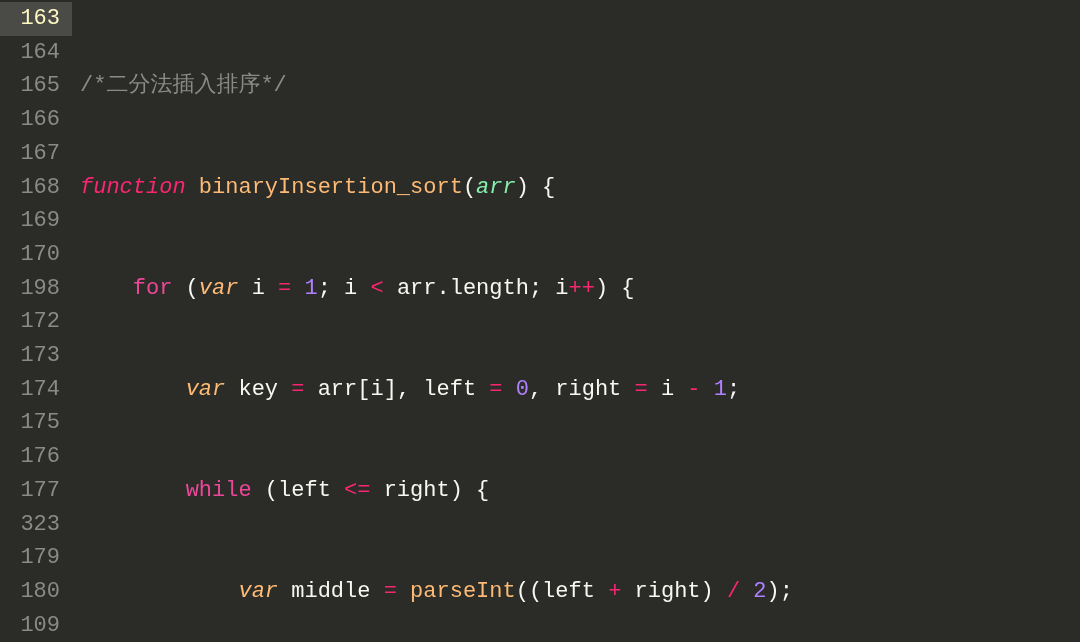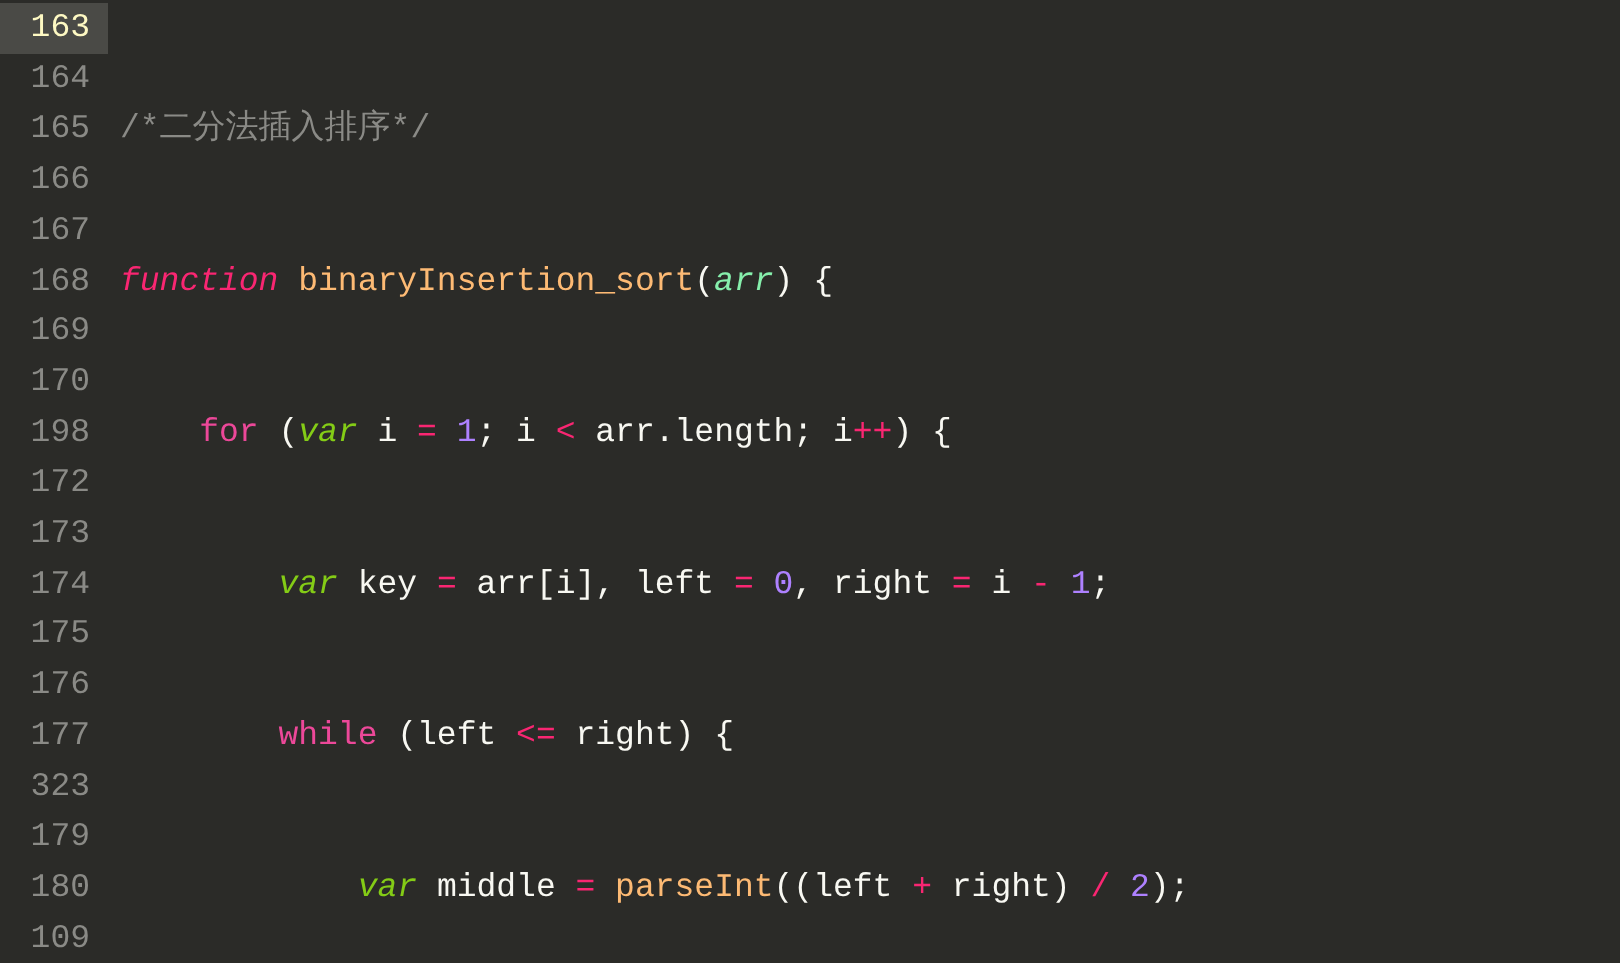--- a/index.html
+++ b/index.html
@@ -5,21 +5,21 @@
   html,body{margin:0;padding:0;background:#2b2b28;width:1080px;height:642px;overflow:hidden;}
   .editor{font-family:Consolas,Menlo,"Courier New",monospace;font-size:22px;line-height:33.7px;color:#e8e8e8;}
   .gutter{position:absolute;left:0;top:0;width:72px;text-align:right;color:#8a8a86;user-select:none;padding-top:2px;}
   .gutter .hl{background:#4a4a46;color:#fef9c3;display:inline-block;width:60px;padding-right:12px;}
   .gutter div{padding-right:12px;}
   .code{position:absolute;left:80px;right:0;top:2px;white-space:pre;}
   .code div{height:33.7px;}
   .c-comment{color:#8a8a86;}
   .c-kw{color:#f92672;font-style:italic;}      
   .c-kw2{color:#ec4899;}                        
-  .c-storage{color:#84cc16;font-style:italic;text-align:center;}  
+  .c-storage{color:#fdba74;font-style:italic;text-align:center;}  
   .c-func{color:#fdba74;}                       
   .c-param{color:#86efac;font-style:italic;}    
   .c-num{color:#ae81ff;}
   .c-op{color:#f92672;}
   .c-p{color:#f8f8f2;}                          
   .c-id{color:#f8f8f2;}
 </style>
 </head>
 <body>
 

